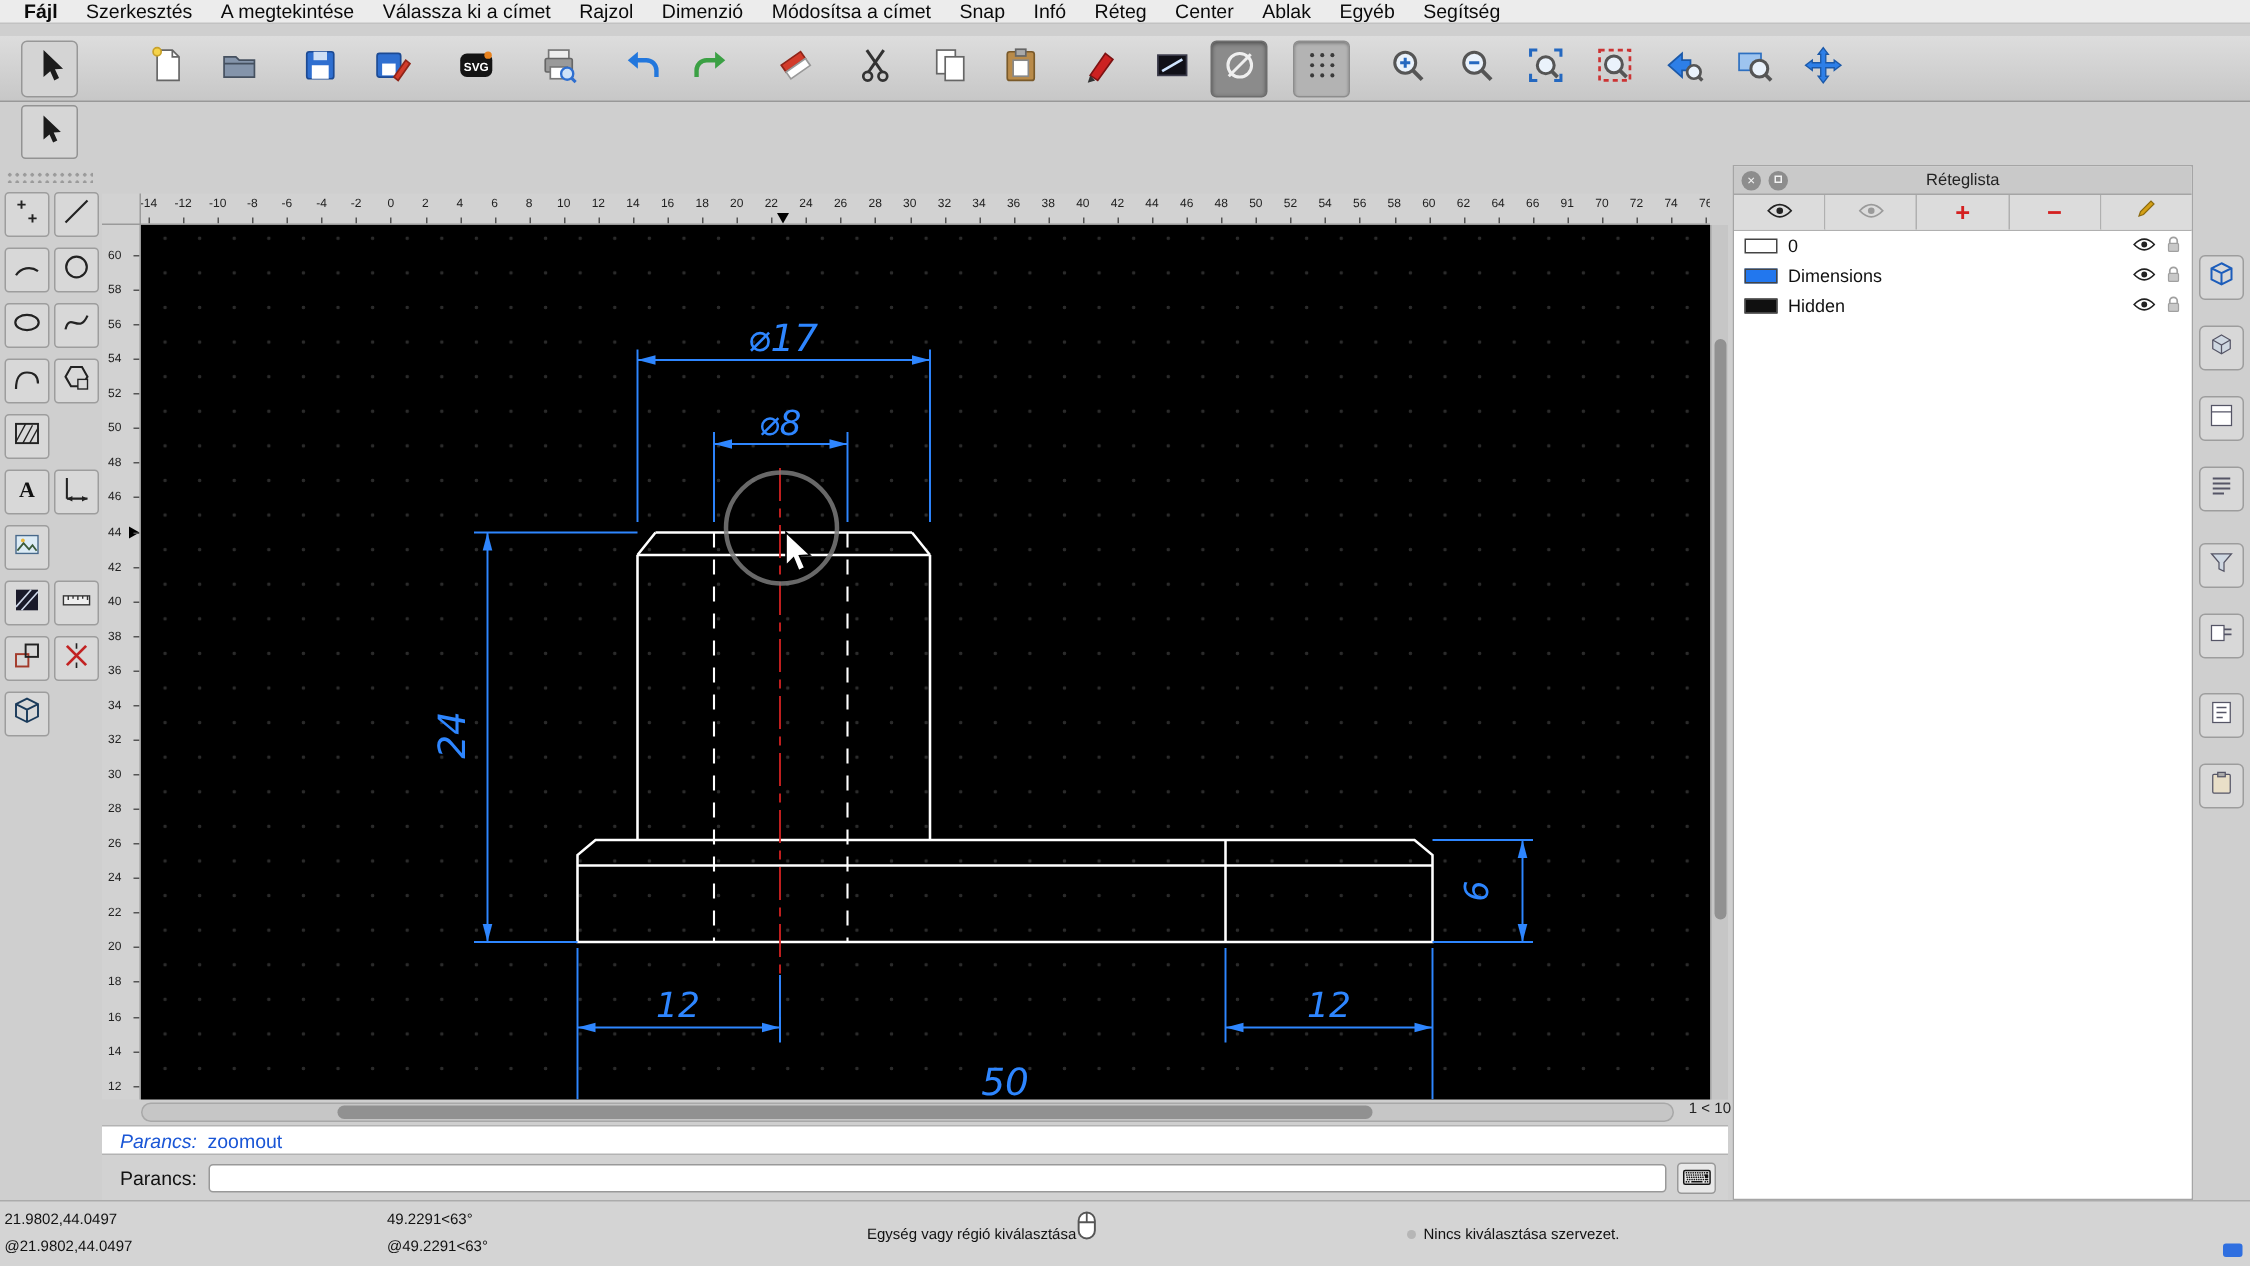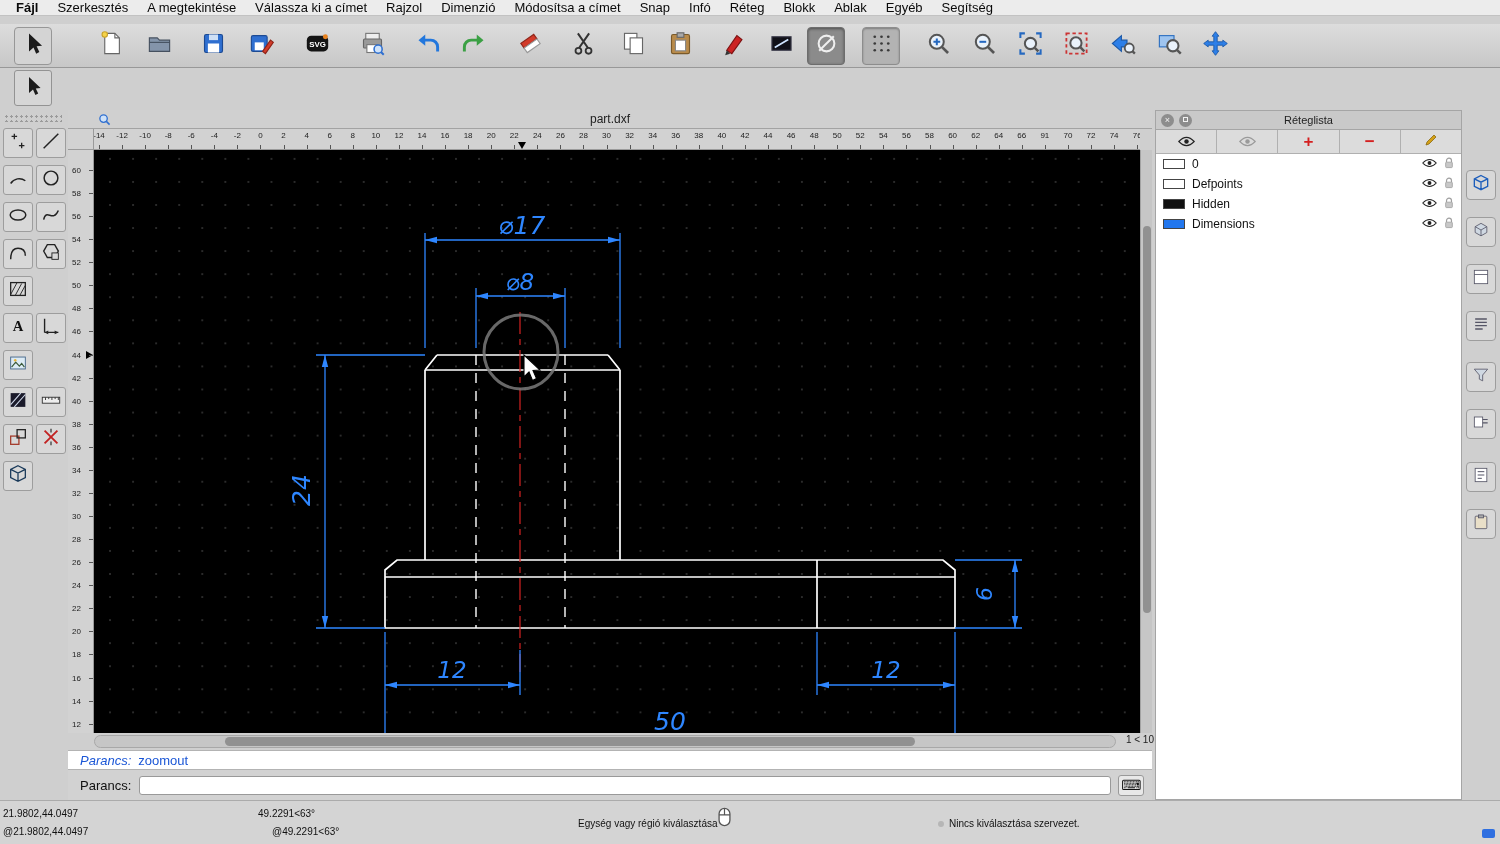--- a/index.html
+++ b/index.html
@@ -116,21 +116,21 @@
   <span class="mi">Fájl</span>
   <span class="mi">Szerkesztés</span>
   <span class="mi">A megtekintése</span>
   <span class="mi">Válassza ki a címet</span>
   <span class="mi">Rajzol</span>
   <span class="mi">Dimenzió</span>
   <span class="mi">Módosítsa a címet</span>
   <span class="mi">Snap</span>
   <span class="mi">Infó</span>
   <span class="mi">Réteg</span>
-  <span class="mi">Blokk</span>
+  <span class="mi">Center</span>
   <span class="mi">Ablak</span>
   <span class="mi">Egyéb</span>
   <span class="mi">Segítség</span>
 </div>
 
 <div class="toolbar">
   <div class="tbtn boxed">
     <span><svg viewBox="0 0 24 24" width="24" height="24">
           <path d="M8 3 L8 19 L12 15.6 L14.4 21 L17.2 19.6 L14.8 14.4 L19.6 14 Z" fill="#1c1c1c"></path>
         </svg></span>
@@ -408,27 +408,20 @@
           </svg></span>
       </div>
 
     <div class="pbtn" style="left:3px;top:393px">
         <span><svg viewBox="0 0 24 24">
             <path d="M12 3 L20 7 V16 L12 20 L4 16 V7 Z M4 7 L12 11 L20 7 M12 11 V20" fill="none" stroke="#1a3a5a" stroke-width="1.4"></path>
           </svg></span>
       </div>
   </div>
 
-  <div class="tabbar">
-    <span class="tab-icon"><svg viewBox="0 0 14 14">
-          <circle cx="6" cy="6" r="4" fill="#cfe2f8" stroke="#2f6fd0" stroke-width="1.4"></circle>
-          <path d="M9 9 L12.5 12.5" stroke="#2f6fd0" stroke-width="1.6"></path>
-        </svg></span>
-    <span>part.dxf</span>
-  </div>
 
   <div class="corner"></div>
   <div class="hruler">
     <div class="hmarker"></div>
   <span class="htick" style="left: 5px;">-14</span>
       <i class="htickline" style="left: 5px;"></i>
       <span class="htick" style="left: 28.07px;">-12</span>
       <i class="htickline" style="left: 28.07px;"></i>
       <span class="htick" style="left: 51.14px;">-10</span>
       <i class="htickline" style="left: 51.14px;"></i>
@@ -706,23 +699,24 @@
                 <circle cx="10" cy="6" r="2.6" fill="#222"></circle>
               </svg></span>
           <span><svg width="10" height="12" viewBox="0 0 12 14">
                 <path d="M3 6 V4.2 a3 3 0 0 1 6 0 V6" fill="none" stroke="#a0a0a0" stroke-width="1.4"></path>
                 <rect x="2" y="6" width="8" height="6.5" rx="1" fill="#c8c8c8" stroke="#a0a0a0"></rect>
               </svg></span>
         </span>
       </div>
 
 
+
       <div class="layer-row">
-        <span class="swatch" style="background-color: rgb(255, 255, 255);"></span>
-        <span>Defpoints</span>
+        <span class="swatch" style="background-color: rgb(34, 119, 238);"></span>
+        <span>Dimensions</span>
         <span class="row-icons">
           <span><svg width="15" height="10" viewBox="0 0 20 12">
                 <path d="M1 6 Q10 -3.5 19 6 Q10 15.5 1 6 Z" fill="none" stroke="#222" stroke-width="1.4"></path>
                 <circle cx="10" cy="6" r="2.6" fill="#222"></circle>
               </svg></span>
           <span><svg width="10" height="12" viewBox="0 0 12 14">
                 <path d="M3 6 V4.2 a3 3 0 0 1 6 0 V6" fill="none" stroke="#a0a0a0" stroke-width="1.4"></path>
                 <rect x="2" y="6" width="8" height="6.5" rx="1" fill="#c8c8c8" stroke="#a0a0a0"></rect>
               </svg></span>
         </span>
@@ -736,35 +730,20 @@
                 <path d="M1 6 Q10 -3.5 19 6 Q10 15.5 1 6 Z" fill="none" stroke="#222" stroke-width="1.4"></path>
                 <circle cx="10" cy="6" r="2.6" fill="#222"></circle>
               </svg></span>
           <span><svg width="10" height="12" viewBox="0 0 12 14">
                 <path d="M3 6 V4.2 a3 3 0 0 1 6 0 V6" fill="none" stroke="#a0a0a0" stroke-width="1.4"></path>
                 <rect x="2" y="6" width="8" height="6.5" rx="1" fill="#c8c8c8" stroke="#a0a0a0"></rect>
               </svg></span>
         </span>
       </div>
 
-      <div class="layer-row">
-        <span class="swatch" style="background-color: rgb(34, 119, 238);"></span>
-        <span>Dimensions</span>
-        <span class="row-icons">
-          <span><svg width="15" height="10" viewBox="0 0 20 12">
-                <path d="M1 6 Q10 -3.5 19 6 Q10 15.5 1 6 Z" fill="none" stroke="#222" stroke-width="1.4"></path>
-                <circle cx="10" cy="6" r="2.6" fill="#222"></circle>
-              </svg></span>
-          <span><svg width="10" height="12" viewBox="0 0 12 14">
-                <path d="M3 6 V4.2 a3 3 0 0 1 6 0 V6" fill="none" stroke="#a0a0a0" stroke-width="1.4"></path>
-                <rect x="2" y="6" width="8" height="6.5" rx="1" fill="#c8c8c8" stroke="#a0a0a0"></rect>
-              </svg></span>
-        </span>
-      </div>
-
     </div>
   </div>
 
   <div class="right-dock">
     <div class="dock-btn" style="top:60px">
         <span><svg viewBox="0 0 24 24">
             <path d="M12 3 L20 7 V16 L12 20 L4 16 V7 Z M4 7 L12 11 L20 7 M12 11 V20" fill="none" stroke="#1c5dbb" stroke-width="1.6"></path>
           </svg></span>
       </div>
     <div class="dock-btn" style="top:107px">
@@ -808,21 +787,21 @@
           </svg></span>
       </div>
   </div>
 
 </div>
 
 <div class="statusbar">
   <span class="sb" style="left:3px;top:7px">21.9802,44.0497</span>
   <span class="sb" style="left:3px;top:25px">@21.9802,44.0497</span>
   <span class="sb" style="left:258px;top:7px">49.2291&lt;63°</span>
-  <span class="sb" style="left:272px;top:25px">@49.2291&lt;63°</span>
+  <span class="sb" style="left:258px;top:25px">@49.2291&lt;63°</span>
   <span class="sb" style="left:578px;top:17px">Egység vagy régió kiválasztása</span>
   <span class="sb" style="left:718px;top:6px">
     <svg width="13" height="20" viewBox="0 0 12 18">
         <rect x="1" y="1" width="10" height="16" rx="5" fill="#fff" stroke="#555" stroke-width="1.2"></rect>
         <path d="M6 1 V7 M1 7 H11" stroke="#555" stroke-width="1.1"></path>
       </svg>
   </span>
   <span class="sb" style="left:938px;top:17px"><span class="sb-dot"></span><span>Nincs kiválasztása szervezet.</span></span>
   <span class="resize-grip"></span>
 </div>

